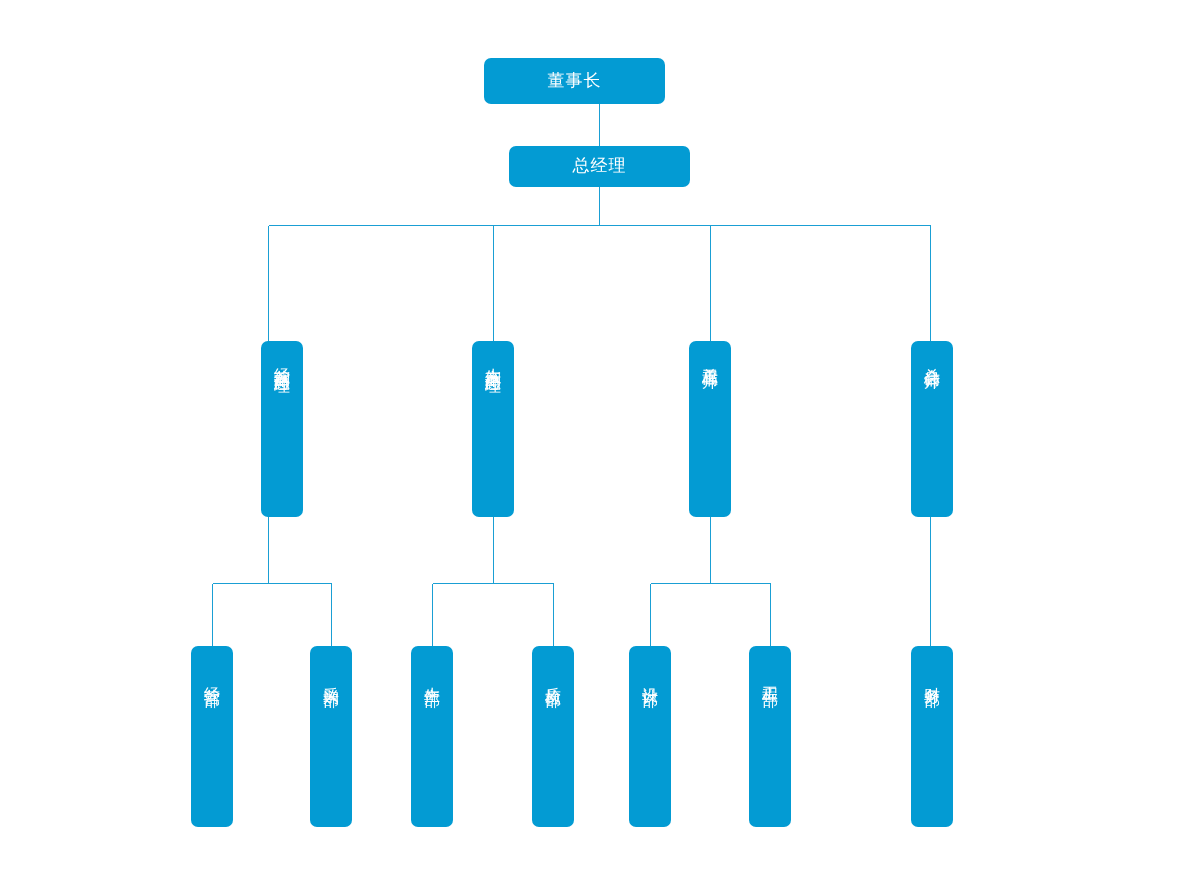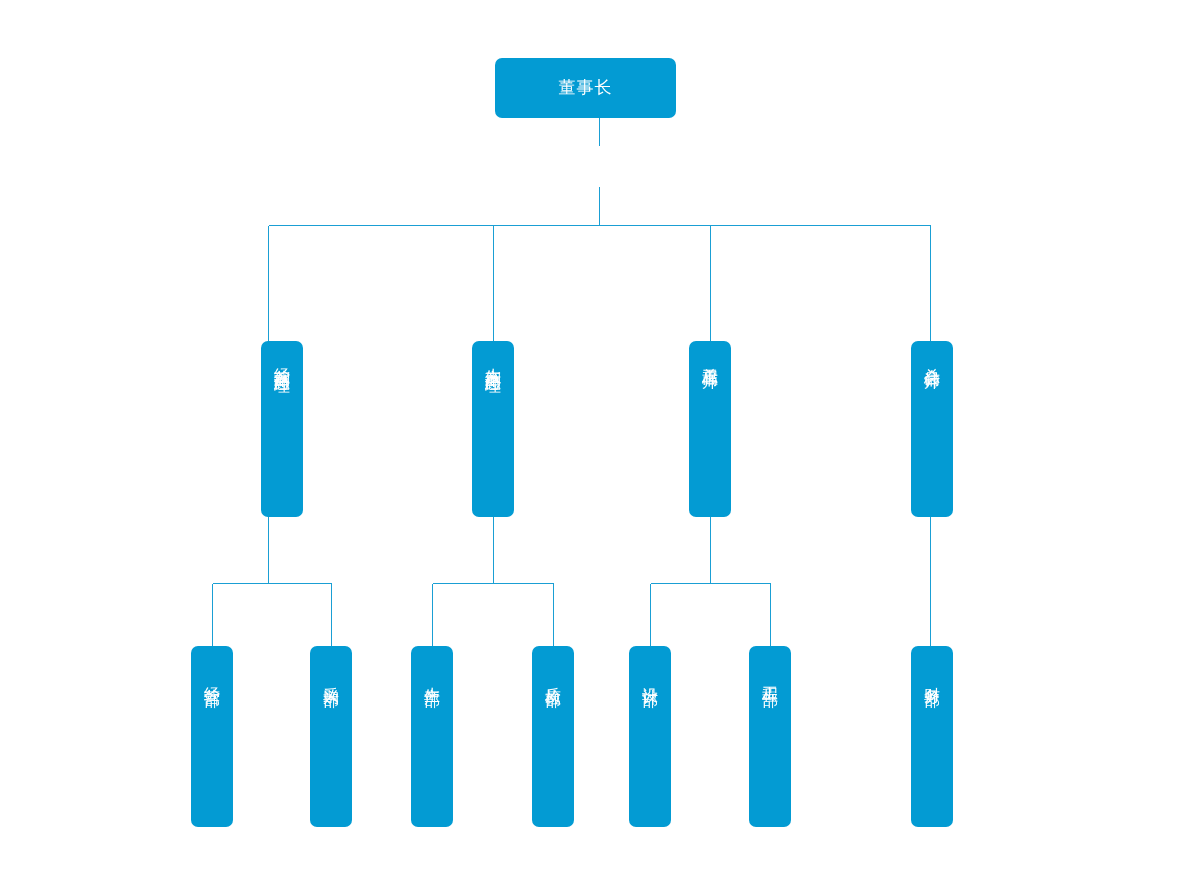--- a/index.html
+++ b/index.html
@@ -94,24 +94,27 @@
 
       <path d="M 710.5 517 L 710.5 583.5"></path>
       <path d="M 650.5 583.5 L 770.5 583.5"></path>
       <path d="M 650.5 583.5 L 650.5 646"></path>
       <path d="M 770.5 583.5 L 770.5 646"></path>
 
       <path d="M 930.5 517 L 930.5 646"></path>
     </g>
   </svg>
 
-  <div class="node horiz" style="left:495px; top:58px; width:181px; height:60px;">
+  <div class="node horiz" style="left:484px; top:58px; width:181px; height:46px;">
     <span class="node-label">董事长</span>
   </div>
 
+  <div class="node horiz" style="left:509px; top:146px; width:181px; height:41px;">
+    <span class="node-label">总经理</span>
+  </div>
 
   <div class="node vert" style="left:261px; top:341px; width:42px; height:176px;">
     <span class="node-label">经营副总经理</span>
   </div>
 
   <div class="node vert" style="left:472px; top:341px; width:42px; height:176px;">
     <span class="node-label">生产副总经理</span>
   </div>
 
   <div class="node vert" style="left:689px; top:341px; width:42px; height:176px;">

